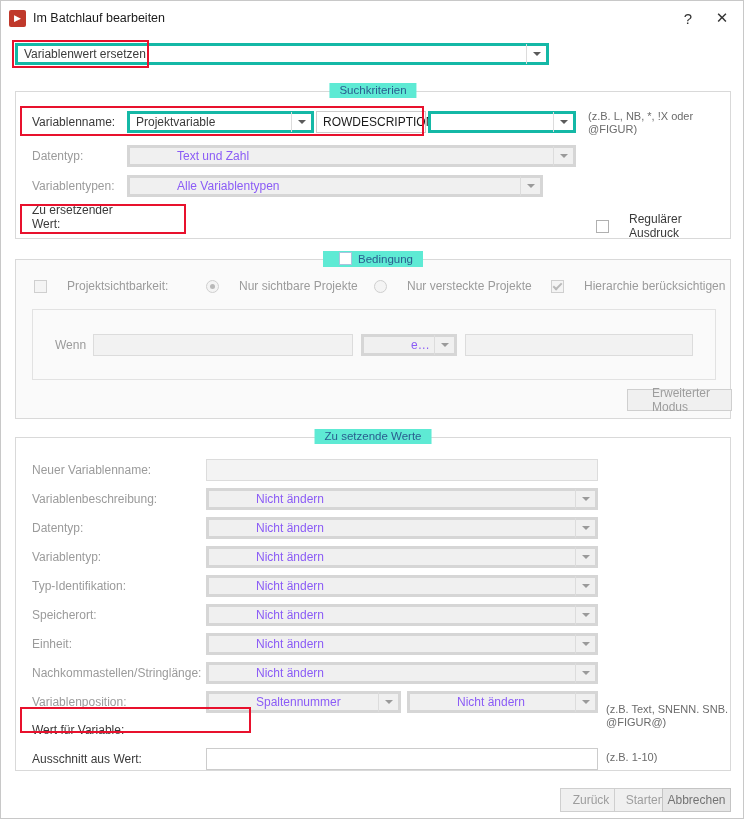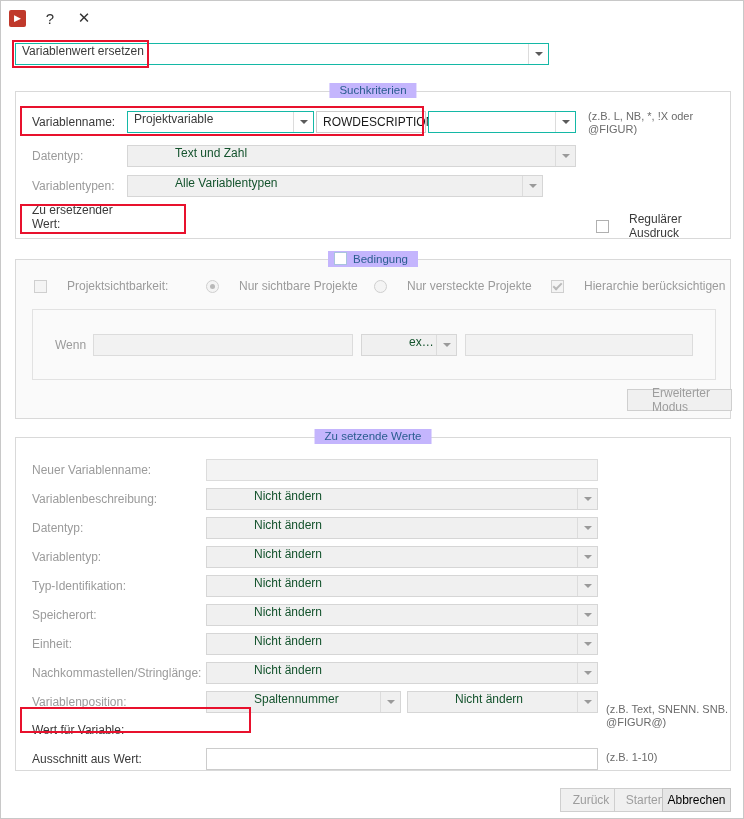--- a/index.html
+++ b/index.html
@@ -65,29 +65,30 @@
     cursor: default;
     user-select: none;
   }
 
   
   .combo {
     position: relative;
     box-sizing: border-box;
     height: 22px;
     background: #fff;
-    border: 1px solid #14b8a6;
-    display: flex;
+    border: 3px solid #14b8a6;
+    display: flex;
+    align-items: center;
     padding: 0 0 0 6px;
     font-size: 12px;
     color: #3b3b3b;
   }
   .combo.disabled {
     background: #f0f0f0;
-    color: #14532d;
+    color: #8b5cf6;
     border-color: #d6d6d6;
     padding-left: 47px;
   }
   .combo .val {
     flex: 1 1 auto;
     overflow: hidden;
     white-space: nowrap;
     text-overflow: ellipsis;
   }
   .arrow {
@@ -132,31 +133,31 @@
     box-sizing: border-box;
     border: 1px solid #d9d9d9;
     background: #ffffff;
   }
   .group.disabled { background: #fafafa; }
   .group-title {
     position: absolute;
     top: -9px;
     left: 50%;
     transform: translateX(-50%);
-    background: #c4b5fd;
+    background: #5eead4;
     color: #2a5d8f;
     font-size: 11.5px;
     padding: 1px 10px 2px 10px;
     white-space: nowrap;
   }
   .group-title.with-check {
     display: flex;
     align-items: center;
     gap: 6px;
-    padding-left: 6px;
+    padding-left: 16px;
   }
 
   
   .cb {
     width: 13px; height: 13px;
     box-sizing: border-box;
     border: 1px solid #b0b0b0;
     background: #fff;
     display: inline-block;
     vertical-align: middle;
@@ -210,38 +211,39 @@
     border: 1px solid #cfcfcf;
     background: #f0f0f0;
     color: #9d9d9d;
     font-size: 12px;
     display: flex;
     align-items: center;
     justify-content: center;
   }
   .btn.active {
     background: #e6e6e6;
-    color: #000000;
+    color: #737373;
     border-color: #c4c4c4;
   }
   .hint {
     font-size: 11px;
     color: #6b6b6b;
     line-height: 13px;
   }
 </style>
 </head>
 <body>
 
 <div class="window">
 
   <div class="titlebar">
     <div class="title-icon">
         <span>▶</span>
       </div>
+    <div class="title-text">Im Batchlauf bearbeiten</div>
     <div class="title-btn">?</div>
     <div class="title-btn">✕</div>
   </div>
 
   <div class="combo" style="position:absolute; left:14px; top:42px; width:534px;">
     <div class="val">Variablenwert ersetzen</div>
     <div class="arrow">
         <i></i>
       </div>
   </div>

